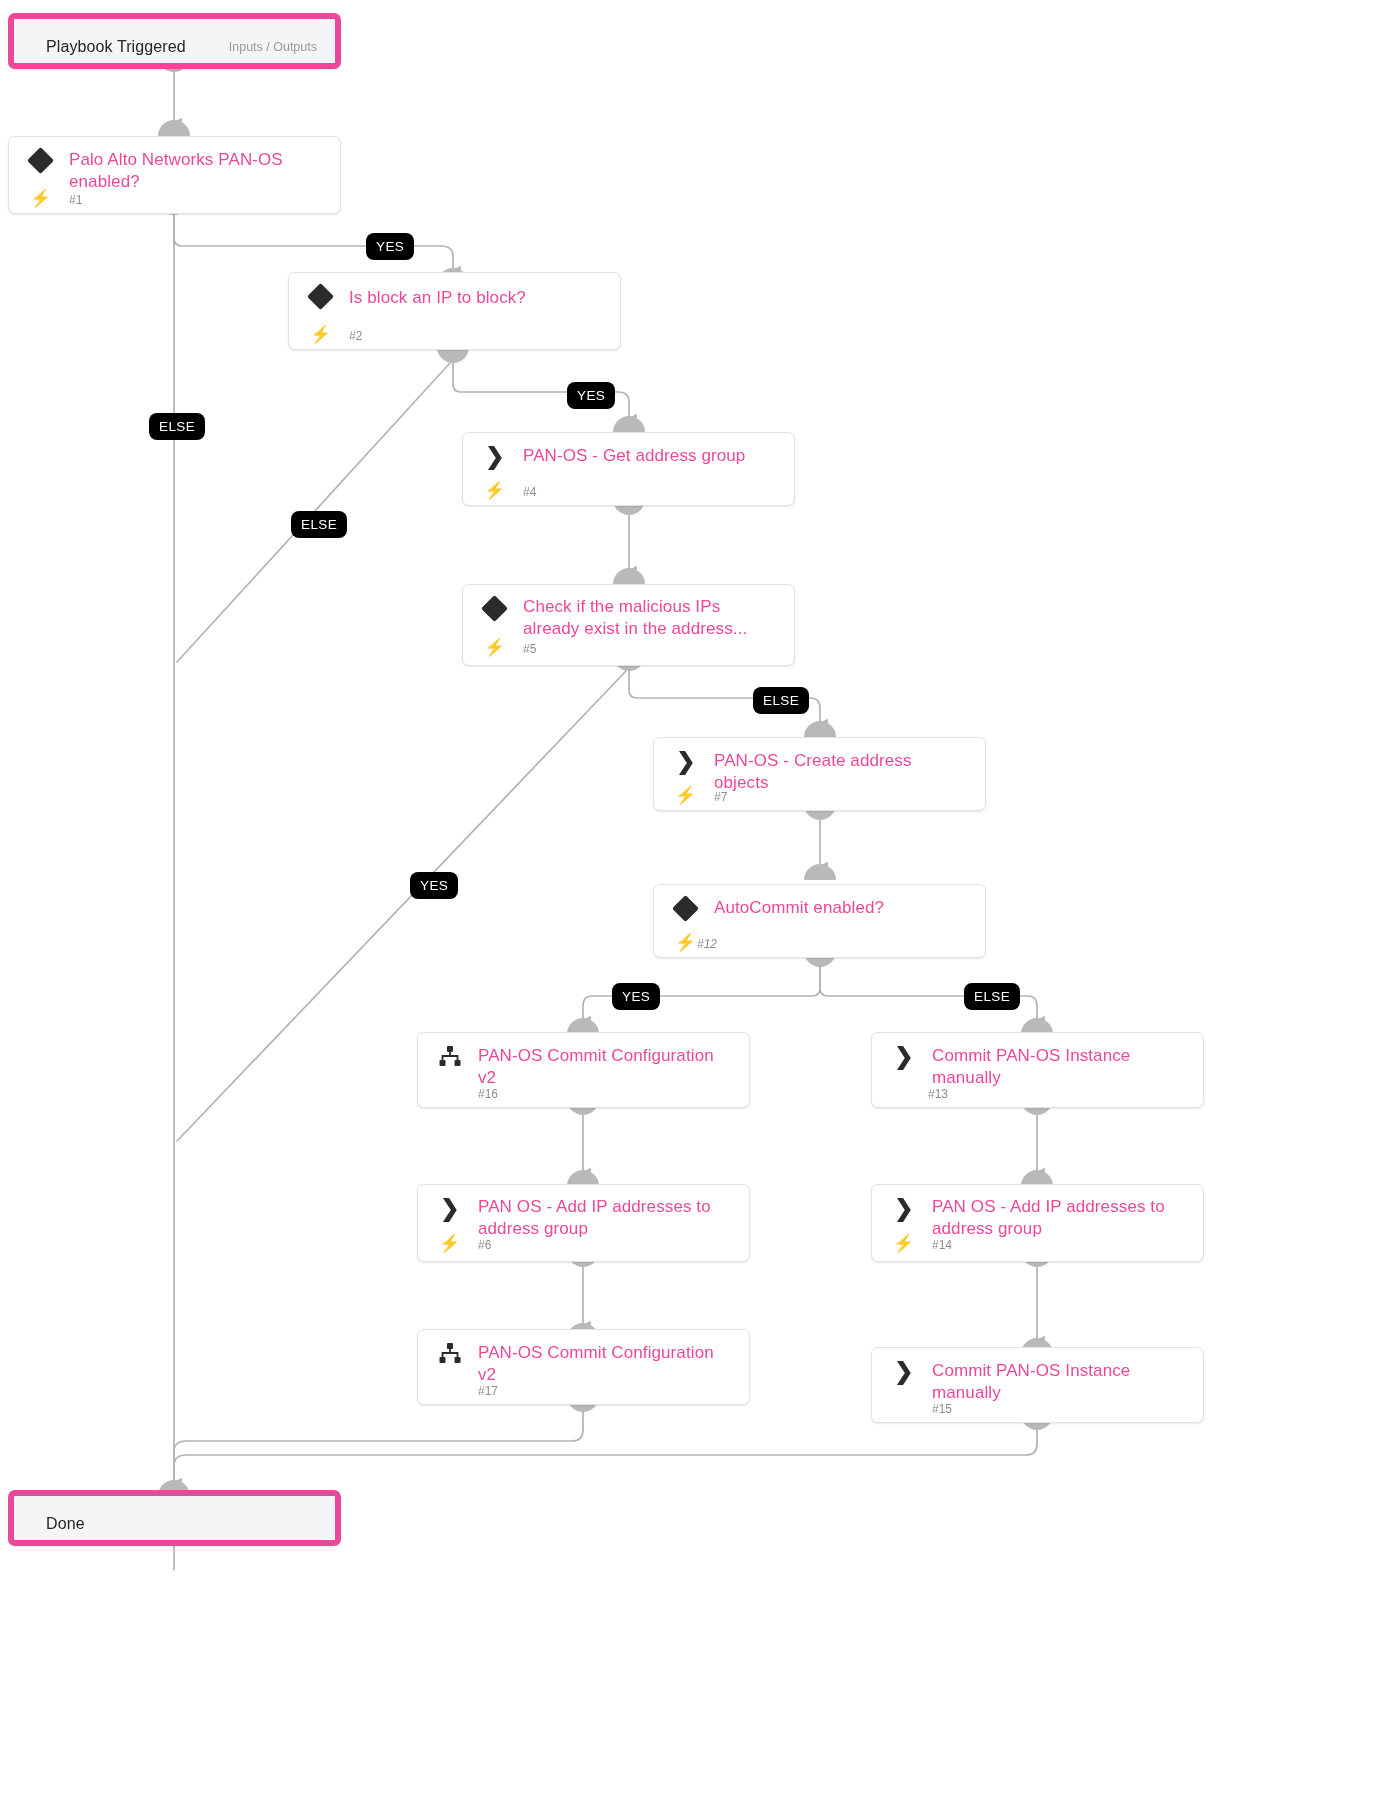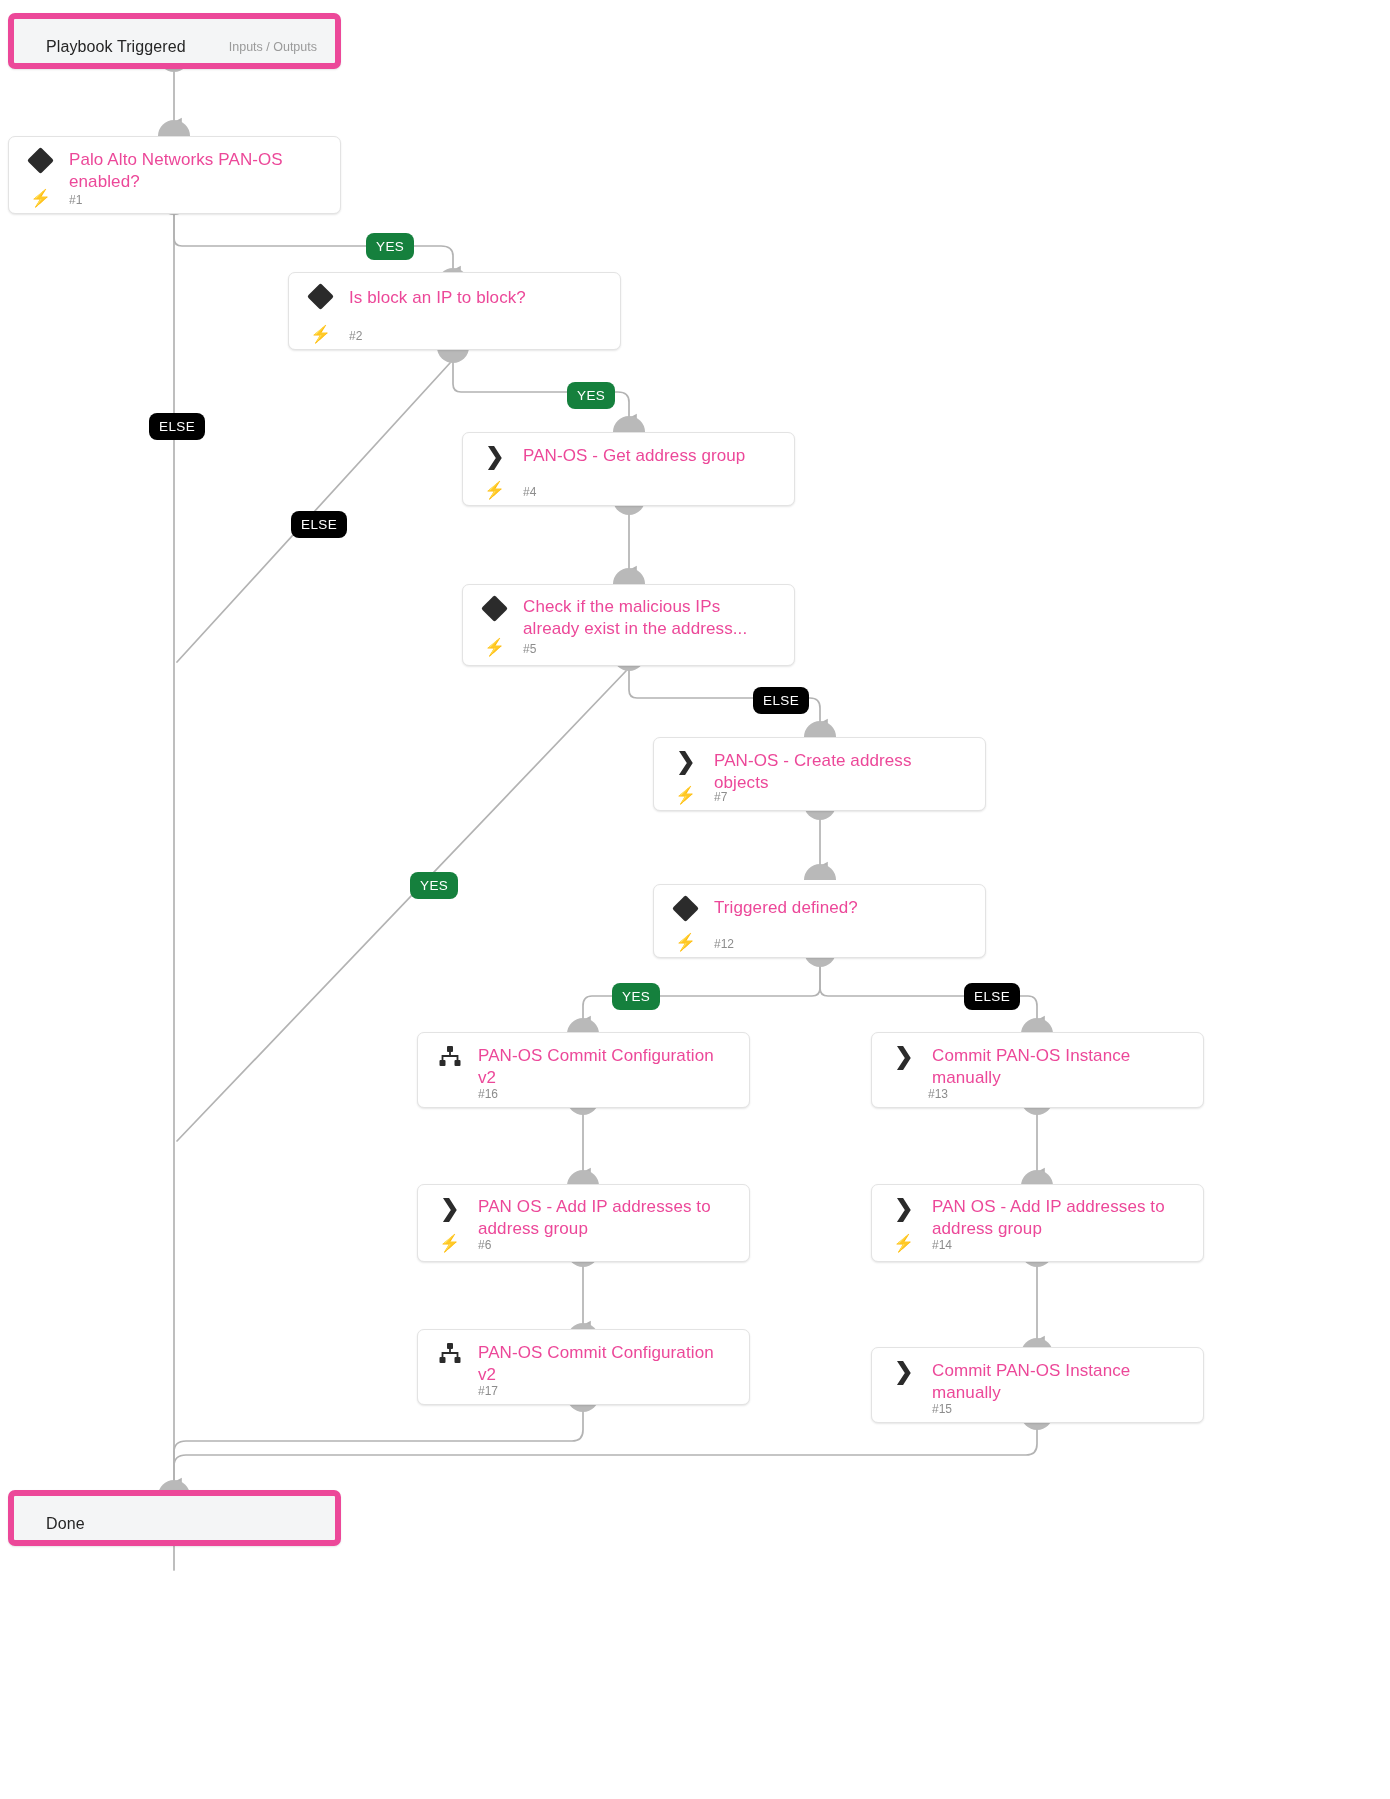--- a/index.html
+++ b/index.html
@@ -24,21 +24,21 @@
               transform:rotate(45deg);border-radius:2px;}
   .ic-chev{left:20px;top:10px;width:24px;height:26px;color:#2b2b2b;font-size:23px;
            line-height:26px;font-weight:bold;text-align:center;}
   .ic-hier{left:20px;top:12px;width:24px;height:22px;}
   .ic-bolt{position:absolute;font-size:17px;line-height:17px;color:#f5a623;}
 
   
   .elabel{position:absolute;box-sizing:border-box;height:27px;line-height:27px;
           border-radius:8px;color:#fff;font-size:13.5px;text-align:center;
           letter-spacing:.4px;padding:0 10px;}
-  .elabel.yes{background:#15803d;}
+  .elabel.yes{background:#000000;}
   .elabel.els{background:#000;}
 </style>
 </head>
 <body>
 
 <div id="canvas">
 
   <svg id="edges" viewBox="0 0 1390 1799" xmlns="http://www.w3.org/2000/svg">
     <defs>
       <marker id="ah" markerWidth="10" markerHeight="9" refX="4.6" refY="8.2" orient="auto" markerUnits="userSpaceOnUse">
@@ -154,23 +154,23 @@
 
   <div class="node" style="left:653px;top:737px;width:333px;height:74px;">
     <span class="ic ic-chev">❯</span>
     <div class="n-title" style="top:12px;">PAN-OS - Create address objects</div>
     <span class="ic-bolt" style="left:21px;top:49px;">⚡</span>
     <div class="n-num" style="left:60px;top:52px;">#7</div>
   </div>
 
   <div class="node" style="left:653px;top:884px;width:333px;height:74px;">
     <span class="ic ic-diamond"></span>
-    <div class="n-title" style="top:12px;">Triggered defined?</div>
+    <div class="n-title" style="top:12px;">AutoCommit enabled?</div>
     <span class="ic-bolt" style="left:21px;top:49px;">⚡</span>
-    <div class="n-num" style="left:60px;top:52px;">#12</div>
+    <div class="n-num" style="left:43px;top:52px;font-style:italic;">#12</div>
   </div>
 
   <div class="node" style="left:417px;top:1032px;width:333px;height:76px;">
     <span class="ic ic-hier">
       <svg viewBox="0 0 24 22" width="24" height="22">
         <rect x="9" y="1" width="6" height="6" rx="1" fill="#2b2b2b"></rect>
         <rect x="1.5" y="15" width="6" height="6" rx="1" fill="#2b2b2b"></rect>
         <rect x="16.5" y="15" width="6" height="6" rx="1" fill="#2b2b2b"></rect>
         <path d="M12,7 L12,11 M4.5,15 L4.5,11 L19.5,11 L19.5,15" stroke="#2b2b2b" stroke-width="1.8" fill="none"></path>
       </svg>

